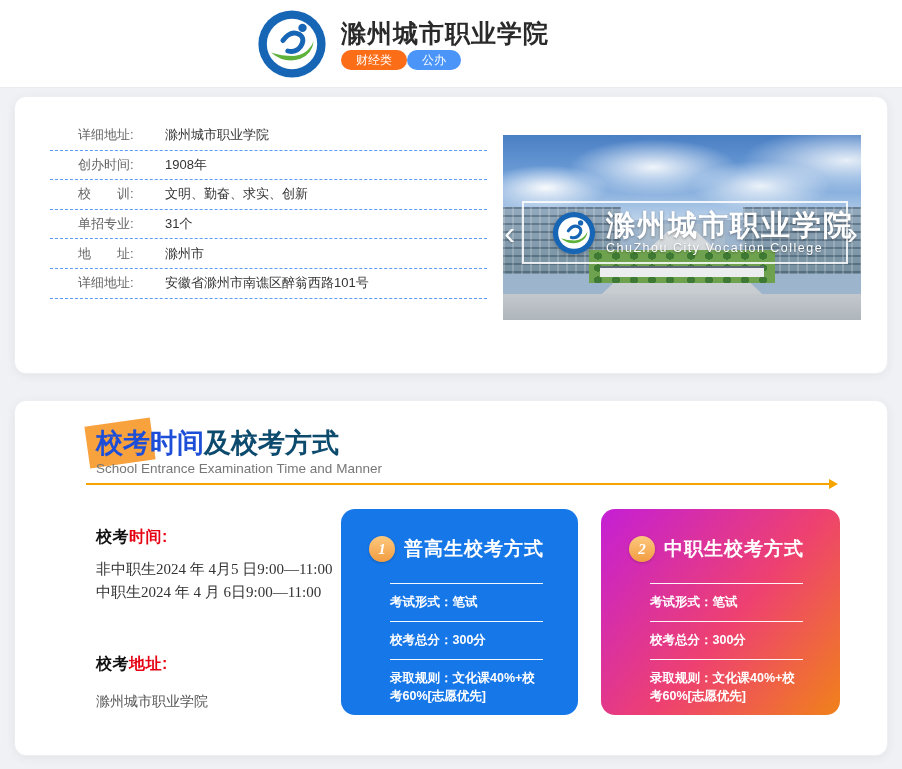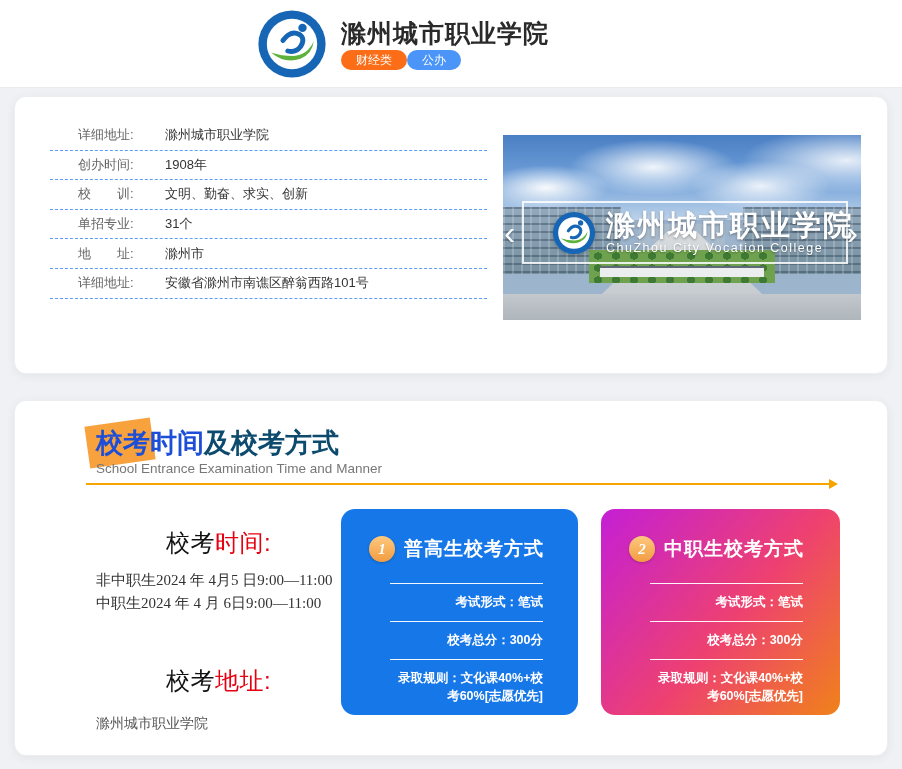--- a/index.html
+++ b/index.html
@@ -76,37 +76,37 @@
     transform:rotate(-8deg); z-index:0; }
   .t-red { position:relative; z-index:1; color:#1d4ed8; }
   .t-dark { position:relative; z-index:1; color:#0c4a6e; }
   .section-sub { font-size:13.5px; color:#777; margin-top:2px; position:relative; z-index:1; }
   .section-rule { position:absolute; left:71px; top:82px; width:744px; height:2px; background:#f5a400; }
   .section-rule .arrow { position:absolute; right:-8px; top:-4px; width:0; height:0;
     border-left:9px solid #f5a400; border-top:5px solid transparent; border-bottom:5px solid transparent; }
 
   .exam-content { position:absolute; left:81px; top:108px; display:flex; }
   .time-col { width:245px; padding-top:18px; }
-  .col-heading { font-size:24px; font-weight:400; color:#111; letter-spacing:.5px;text-align:center; }
+  .col-heading { font-size:16px; font-weight:700; color:#111; letter-spacing:.5px; }
   .col-heading .red { color:#e60012; }
   .time-lines { margin-top:10px; font-family:"Liberation Serif","DejaVu Serif",serif;
     font-size:15px; color:#333; line-height:23px; }
   .addr-heading { margin-top:50px; }
   .addr-text { margin-top:18px; font-size:14px; color:#555; }
 
   .method-card { width:237px; height:206px; border-radius:14px; color:#fff; padding:27px 0 0 49px; }
   .method-blue { background:#1677e8; margin-right:23px; }
   .method-pink { width:239px; background:linear-gradient(130deg,#c41fd6 0%,#ee4170 55%,#f0821a 100%); }
   .method-title-row { display:flex; align-items:center; gap:9px; margin-left:-21px; }
   .num-circle { width:26px; height:26px; border-radius:50%;
     background:linear-gradient(180deg,#fdc97f,#f29c40); display:flex; align-items:center; justify-content:center;
     font-family:"Liberation Serif","DejaVu Serif",serif; font-style:italic; font-weight:700; font-size:15px;
     color:#fff; box-shadow:0 1px 3px rgba(0,0,0,.2); }
   .method-title { font-size:19px; font-weight:700; letter-spacing:1px; }
-  .method-body { width:153px; margin-top:21px;text-align:right; }
+  .method-body { width:153px; margin-top:21px; }
   .m-row { border-top:1.5px solid rgba(255,255,255,.95); padding:9px 0 10px;
     font-size:12.5px; font-weight:700; line-height:18px; }
   .m-row:last-child { border-bottom:1.5px solid rgba(255,255,255,.95); }
 </style>
 </head>
 <body>
 
 <div class="top-header">
   <div class="header-group">
     <svg class="logo" viewBox="0 0 100 100">

